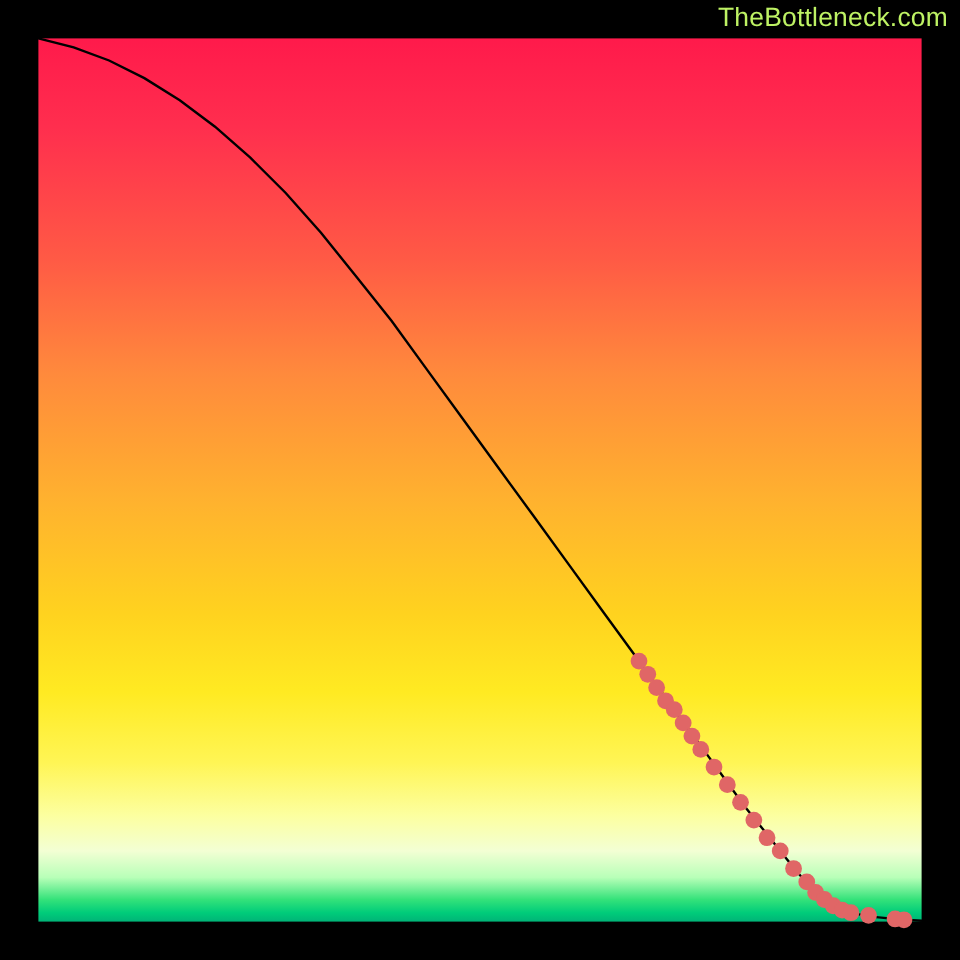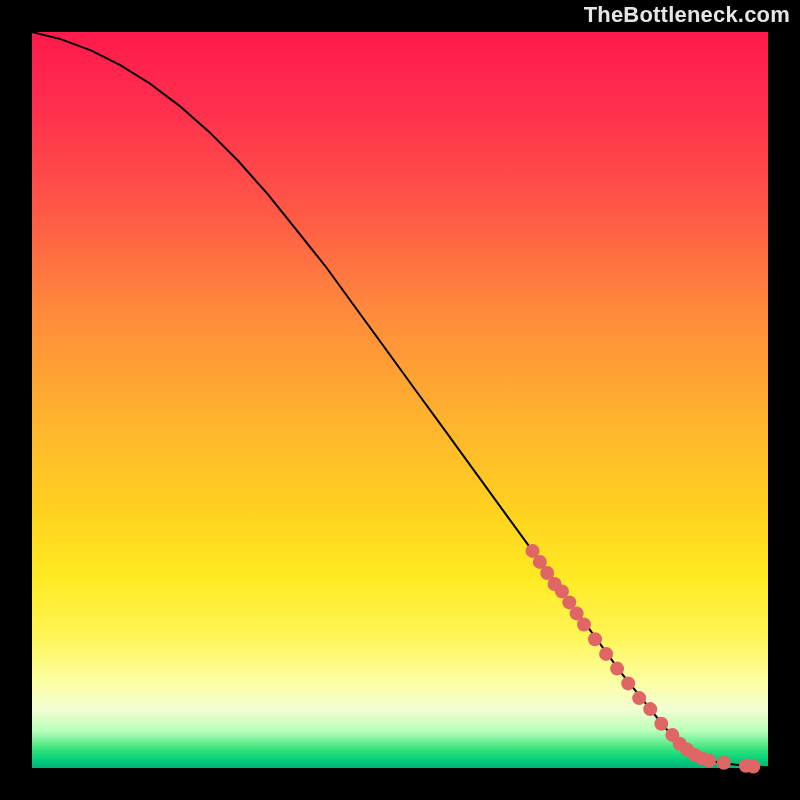--- a/index.html
+++ b/index.html
@@ -14,23 +14,23 @@
   .frame {
     position: relative;
     width: 800px;
     height: 800px;
     background: #000;
   }
   .watermark {
     position: absolute;
     top: 2px;
     right: 10px;
-    color: #e5e5e5;
+    color: #bef264;
     font-size: 22px;
-    font-weight: 700;
+    font-weight: 400;
     letter-spacing: 0.2px;
     z-index: 5;
   }
   .plot {
     position: absolute;
     left: 32px;
     top: 32px;
     width: 736px;
     height: 736px;
     

